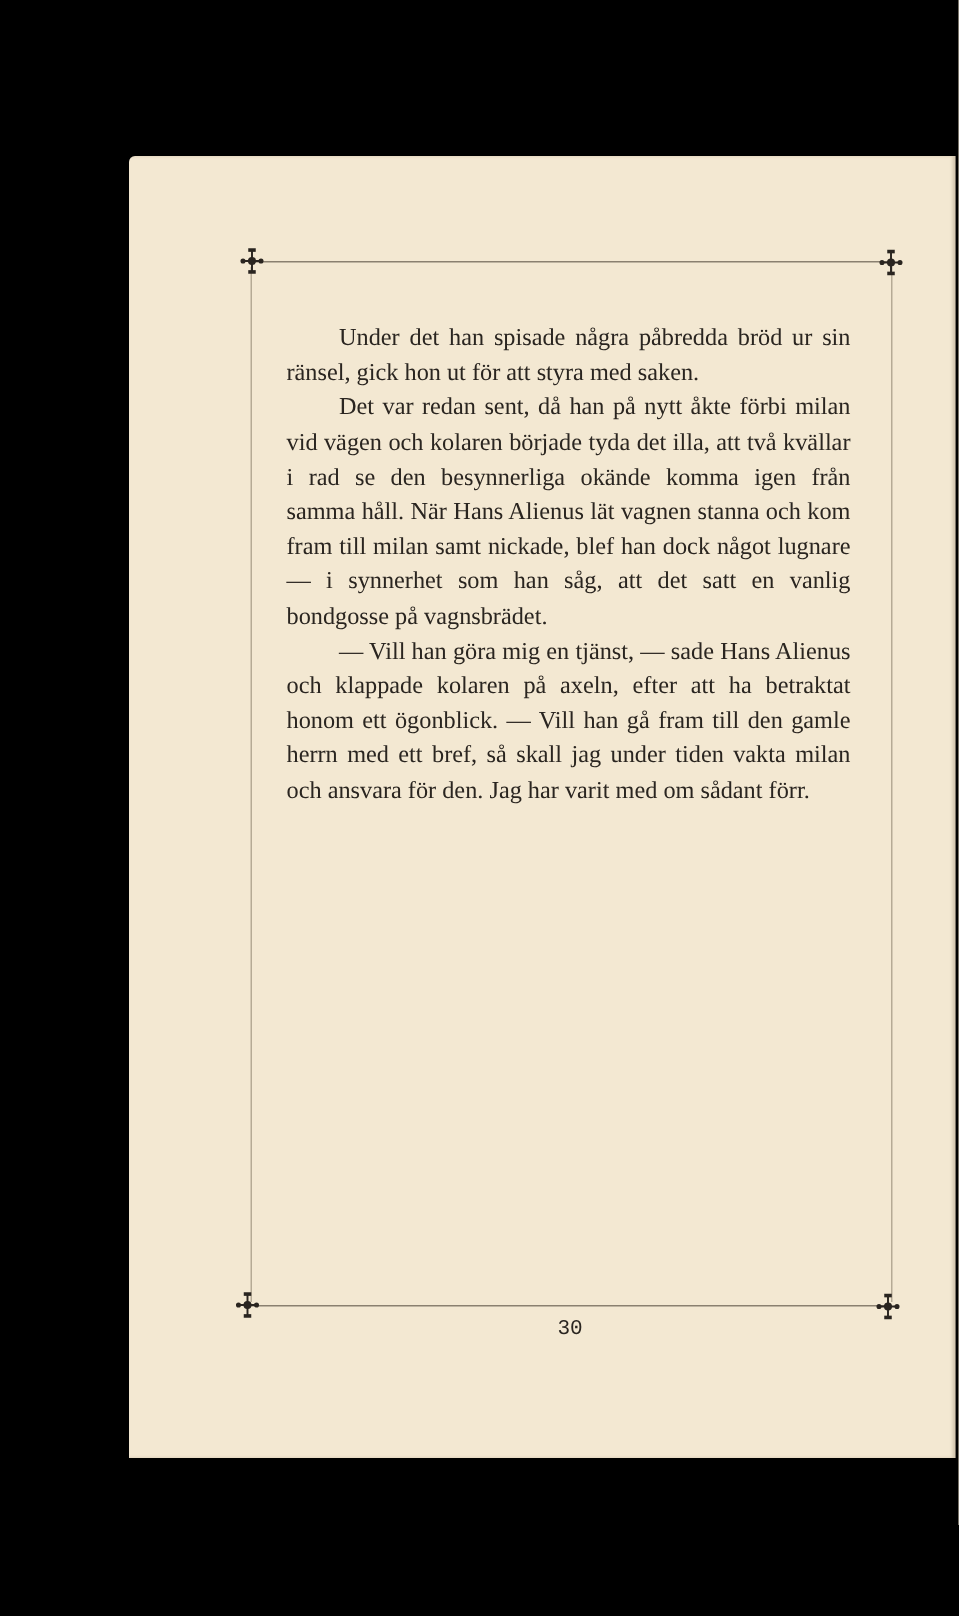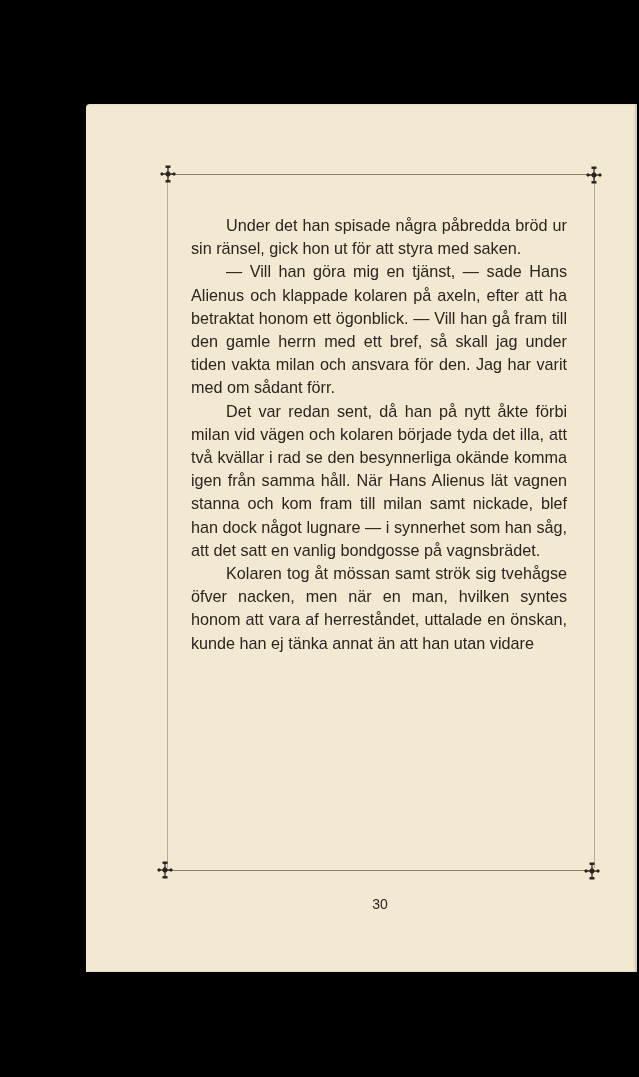--- a/index.html
+++ b/index.html
@@ -24,32 +24,32 @@
       position: absolute; width: 1px; background: #b5aa95;
     }
     .orn {
       position: absolute; width: 16px; height: 18px;
       margin-left: -8px; margin-top: -9px;
     }
     .text-block {
       position: absolute;
       left: 191px; top: 214px;
       width: 376px;
-      font-family: Liberation Sans, sans-serif;
+      font-family: Liberation Serif, serif;
       font-size: 16.2px;
       line-height: 23.2px;
       color: #2a2520;
       text-align: justify;
     }
     .para { margin: 0; text-indent: 35px; }
     .page-number {
       position: absolute;
-      left: 360px; top: 896px;
+      left: 360px; top: 878px;
       width: 40px; text-align: center;
-      font-family: Liberation Sans, sans-serif;
+      font-family: Liberation Mono, monospace;
       font-size: 14px; color: #2a2520;
     }
   </style>
 </head>
 <body>
 
 <div class="page"></div>
 
 <div class="rule-h" style="left:168px; top:174px; width:426px;"></div>
 <div class="rule-h" style="left:165px; top:870px; width:427px;"></div>
@@ -96,18 +96,17 @@
     <circle cx="8" cy="9" r="2.2"></circle>
     <circle cx="2" cy="9" r="1.2"></circle>
       <circle cx="14" cy="9" r="1.2"></circle>
     <rect x="6" y="1" width="4" height="1.4"></rect>
       <rect x="6" y="15.6" width="4" height="1.4"></rect>
   </g>
 </svg>
 
 <div class="text-block">
   <p class="para">Under det han spisade några påbredda bröd ur sin ränsel, gick hon ut för att styra med saken.</p>
+  <p class="para">Det var redan sent, då han på nytt åkte förbi milan vid vägen och kolaren började tyda det illa, att två kvällar i rad se den besynnerliga okände komma igen från samma håll. När Hans Alienus lät vagnen stanna och kom fram till milan samt nickade, blef han dock något lugnare — i synnerhet som han såg, att det satt en vanlig bondgosse på vagnsbrädet.</p>
   <p class="para">— Vill han göra mig en tjänst, — sade Hans Alienus och klappade kolaren på axeln, efter att ha betraktat honom ett ögonblick. — Vill han gå fram till den gamle herrn med ett bref, så skall jag under tiden vakta milan och ansvara för den. Jag har varit med om sådant förr.</p>
-  <p class="para">Det var redan sent, då han på nytt åkte förbi milan vid vägen och kolaren började tyda det illa, att två kvällar i rad se den besynnerliga okände komma igen från samma håll. När Hans Alienus lät vagnen stanna och kom fram till milan samt nickade, blef han dock något lugnare — i synnerhet som han såg, att det satt en vanlig bondgosse på vagnsbrädet.</p>
-  <p class="para">Kolaren tog åt mössan samt strök sig tvehågse öfver nacken, men när en man, hvilken syntes honom att vara af herreståndet, uttalade en önskan, kunde han ej tänka annat än att han utan vidare</p>
 </div>
 
 <div class="page-number">30</div>
 
 </body></html>

